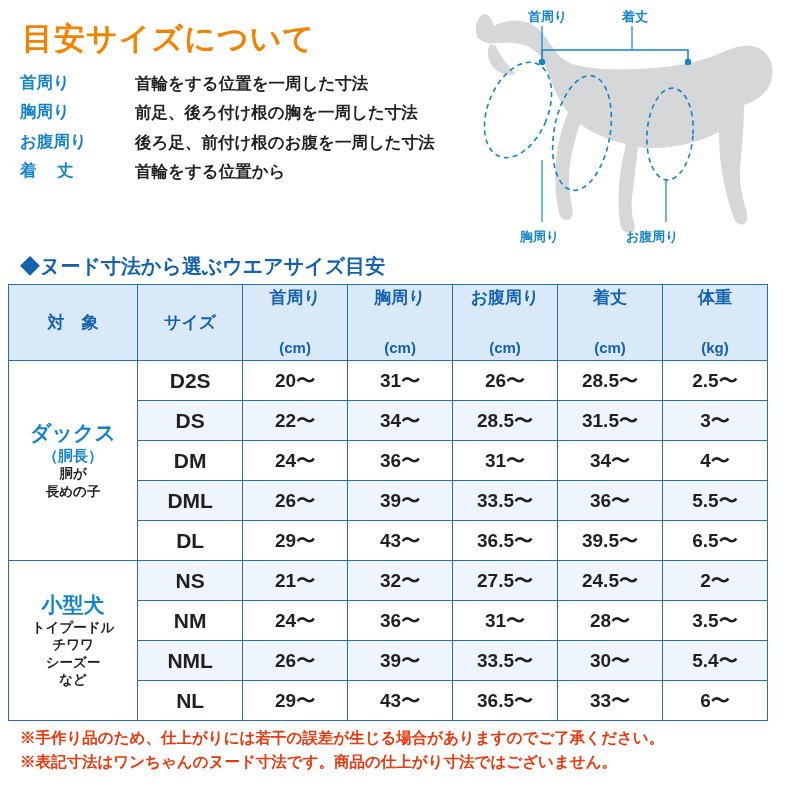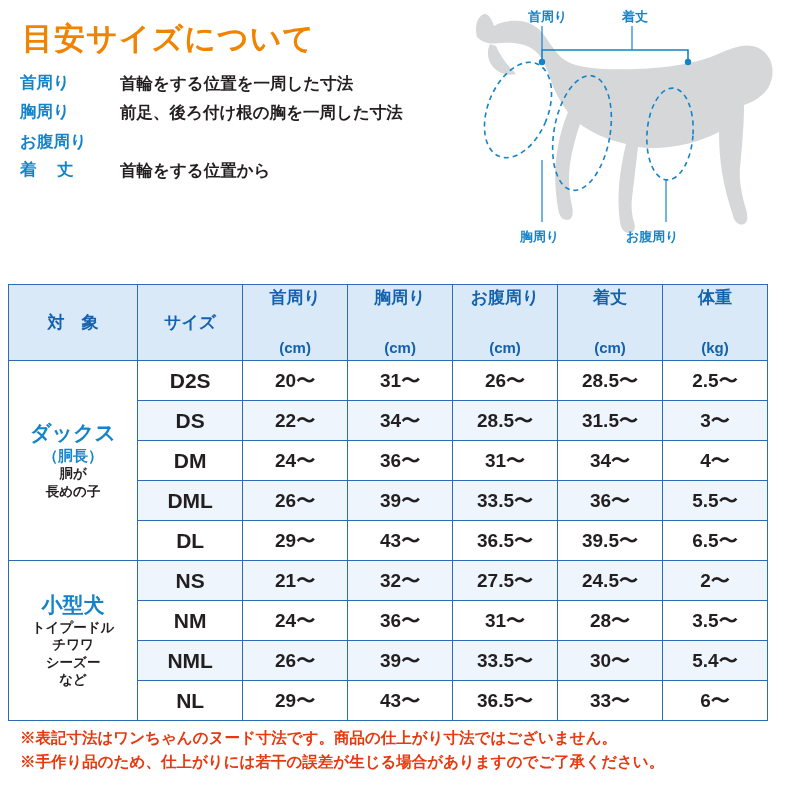--- a/index.html
+++ b/index.html
@@ -45,20 +45,21 @@
     flex: none;
     letter-spacing: 0px;
   }
   .def-term.spaced { letter-spacing: 8px; }
   .def-desc {
     font-size: 16.5px;
     color: #231f20;
     font-weight: bold;
     line-height: 1.42;
     white-space: nowrap;
+    margin-left: 15px;
   }
   
   .diagram {
     position: absolute;
     left: 430px; top: 0px;
     width: 370px; height: 255px;
   }
   .diagram svg { display: block; }
   .dg-label {
     position: absolute;
@@ -163,20 +164,21 @@
     <div class="def-row">
       <span class="def-term">首周り</span>
       <span class="def-desc">首輪をする位置を一周した寸法</span>
     </div>
     <div class="def-row">
       <span class="def-term">胸周り</span>
       <span class="def-desc">前足、後ろ付け根の胸を一周した寸法</span>
     </div>
     <div class="def-row">
       <span class="def-term">お腹周り</span>
+      <span class="def-desc">後ろ足、前付け根のお腹を一周した寸法</span>
     </div>
     <div class="def-row">
       <span class="def-term spaced">着 丈</span>
       <span class="def-desc">
         <span>首輪をする位置から</span><br>
       </span>
     </div>
   </div>
 
   <div class="diagram">
@@ -230,20 +232,21 @@
         <path d="M112,160 L112,222"></path>
         <path d="M236,180 L236,222"></path>
       </g>
     </svg>
     <div class="dg-label lbl-neck">首周り</div>
     <div class="dg-label lbl-len">着丈</div>
     <div class="dg-label lbl-chest">胸周り</div>
     <div class="dg-label lbl-belly">お腹周り</div>
   </div>
 
+  <div class="sub-title">◆ヌード寸法から選ぶウエアサイズ目安</div>
 
   <div class="table-wrap">
     <table>
       <colgroup>
         <col class="col-target">
           <col class="col-size">
           <col class="col-data">
         <col class="col-data">
           <col class="col-data">
           <col class="col-data">
@@ -365,17 +368,17 @@
           <td>43〜</td>
           <td>36.5〜</td>
           <td>33〜</td>
           <td>6〜</td>
         </tr>
       </tbody>
     </table>
   </div>
 
   <div class="notes">
+    <div class="note">※手作り品のため、仕上がりには若干の誤差が生じる場合がありますのでご了承ください。</div>
     <div class="note">※表記寸法はワンちゃんのヌード寸法です。商品の仕上がり寸法ではございません。</div>
-    <div class="note">※手作り品のため、仕上がりには若干の誤差が生じる場合がありますのでご了承ください。</div>
   </div>
 
 </div>
 
 </body></html>

